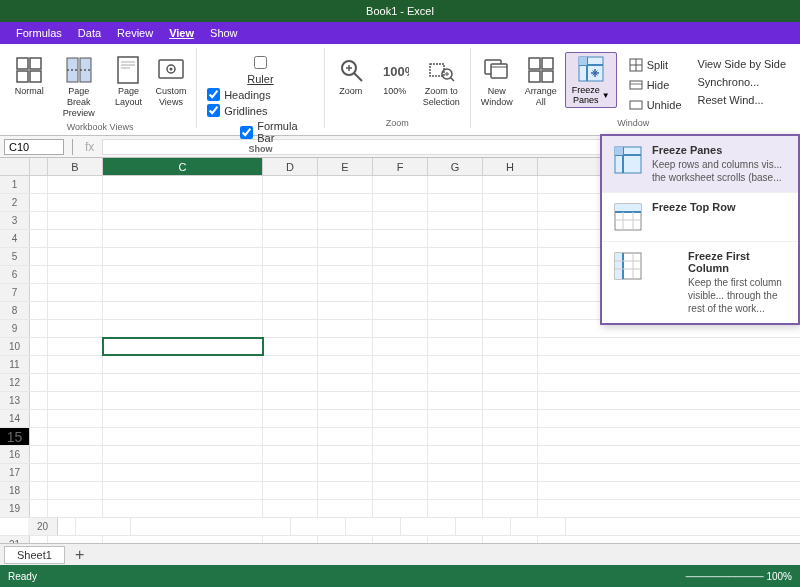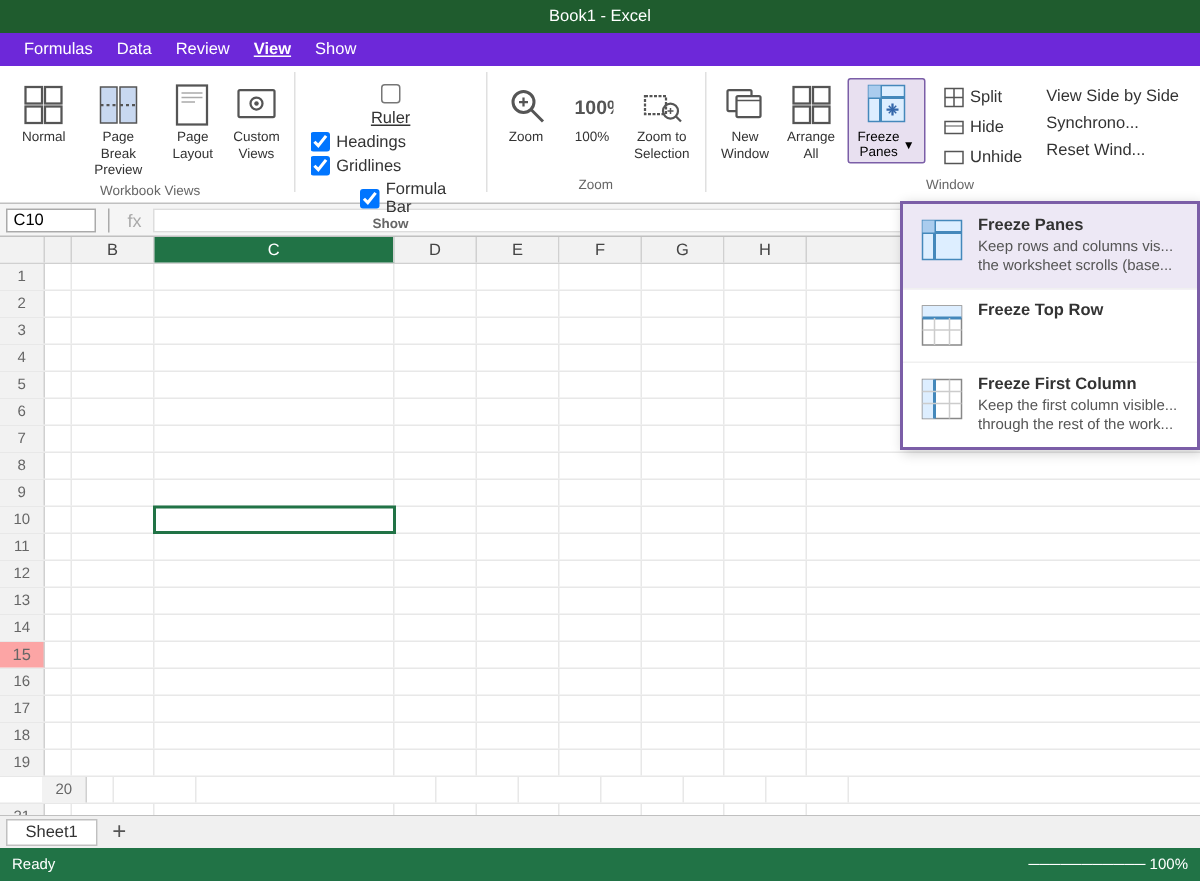--- a/index.html
+++ b/index.html
@@ -102,21 +102,21 @@
       box-shadow: 2px 2px 8px rgba(0,0,0,0.2);
     }
 
     .freeze-item {
       display: flex;
       align-items: flex-start;
       padding: 8px 10px;
       cursor: pointer;
       border-bottom: 1px solid #f0f0f0;
     }
-    .freeze-item:last-child { border-bottom: none; }
+    .freeze-item:last-child { border-bottom: none; gap: 36px; }
     .freeze-item.active { background: #ede8f5; }
 
     .freeze-item-icon {
       width: 32px;
       height: 32px;
       margin-right: 8px;
       flex-shrink: 0;
       display: flex;
       align-items: center;
       justify-content: center;
@@ -652,21 +652,21 @@
           <div style="width: 18px; border-right: 1px solid rgb(232, 232, 232);"></div>
           <div style="width: 55px; border-right: 1px solid rgb(232, 232, 232); padding: 0px 2px; font-size: 11px; cursor: cell;"></div>
           <div style="width: 160px; border-right: 1px solid rgb(232, 232, 232); padding: 0px 2px; font-size: 11px; cursor: cell;"></div>
           <div style="width: 55px; border-right: 1px solid rgb(232, 232, 232); padding: 0px 2px; font-size: 11px; cursor: cell;"></div>
           <div style="width: 55px; border-right: 1px solid rgb(232, 232, 232); padding: 0px 2px; font-size: 11px; cursor: cell;"></div>
           <div style="width: 55px; border-right: 1px solid rgb(232, 232, 232); padding: 0px 2px; font-size: 11px; cursor: cell;"></div>
           <div style="width: 55px; border-right: 1px solid rgb(232, 232, 232); padding: 0px 2px; font-size: 11px; cursor: cell;"></div>
           <div style="width: 55px; border-right: 1px solid rgb(232, 232, 232); padding: 0px 2px; font-size: 11px; cursor: cell;"></div>
         </div>
         <div style="display: flex; height: 18px; border-bottom: 1px solid rgb(232, 232, 232);">
-          <div style="width: 30px; border-right: 1px solid rgb(208, 208, 208); display: flex; align-items: center; justify-content: center; font-size: 11px; color: rgb(102, 102, 102); background: #fca5a5; flex-shrink: 0;">15</div>
+          <div style="width: 30px; border-right: 1px solid rgb(208, 208, 208); display: flex; align-items: center; justify-content: center; font-size: 14px; color: rgb(102, 102, 102); background: #000000; flex-shrink: 0;">15</div>
           <div style="width: 18px; border-right: 1px solid rgb(232, 232, 232);"></div>
           <div style="width: 55px; border-right: 1px solid rgb(232, 232, 232); padding: 0px 2px; font-size: 11px; cursor: cell;"></div>
           <div style="width: 160px; border-right: 1px solid rgb(232, 232, 232); padding: 0px 2px; font-size: 11px; cursor: cell;"></div>
           <div style="width: 55px; border-right: 1px solid rgb(232, 232, 232); padding: 0px 2px; font-size: 11px; cursor: cell;"></div>
           <div style="width: 55px; border-right: 1px solid rgb(232, 232, 232); padding: 0px 2px; font-size: 11px; cursor: cell;"></div>
           <div style="width: 55px; border-right: 1px solid rgb(232, 232, 232); padding: 0px 2px; font-size: 11px; cursor: cell;"></div>
           <div style="width: 55px; border-right: 1px solid rgb(232, 232, 232); padding: 0px 2px; font-size: 11px; cursor: cell;"></div>
           <div style="width: 55px; border-right: 1px solid rgb(232, 232, 232); padding: 0px 2px; font-size: 11px; cursor: cell;"></div>
         </div>
         <div style="display: flex; height: 18px; border-bottom: 1px solid rgb(232, 232, 232);">

